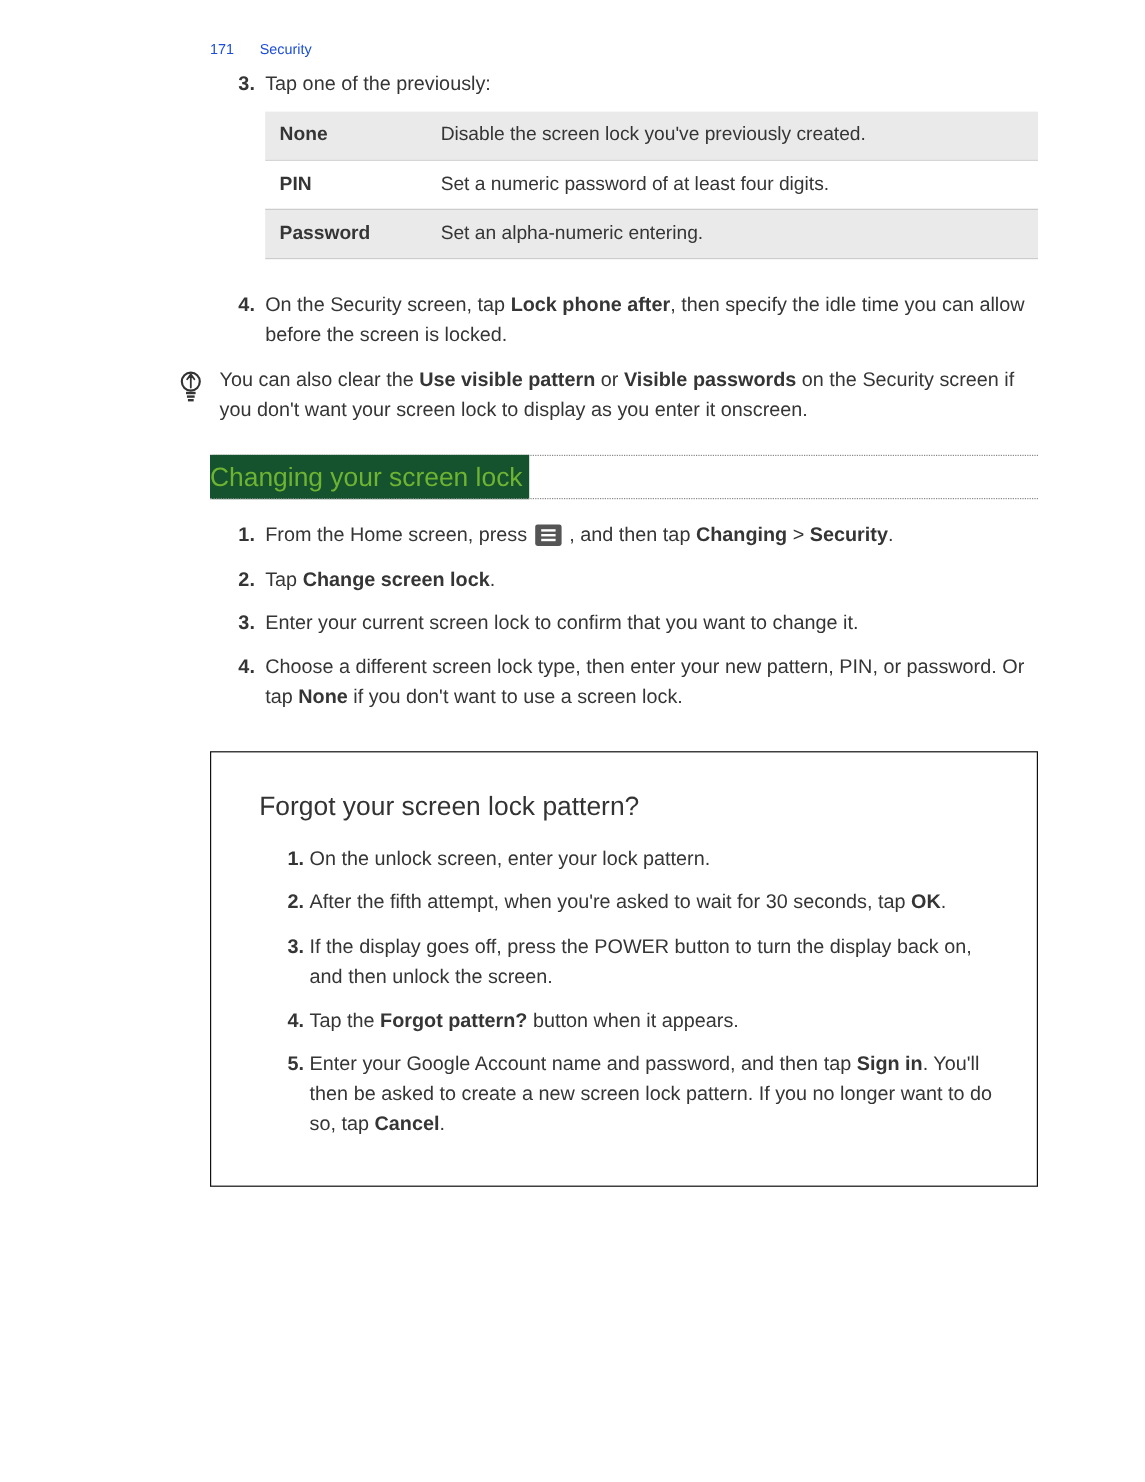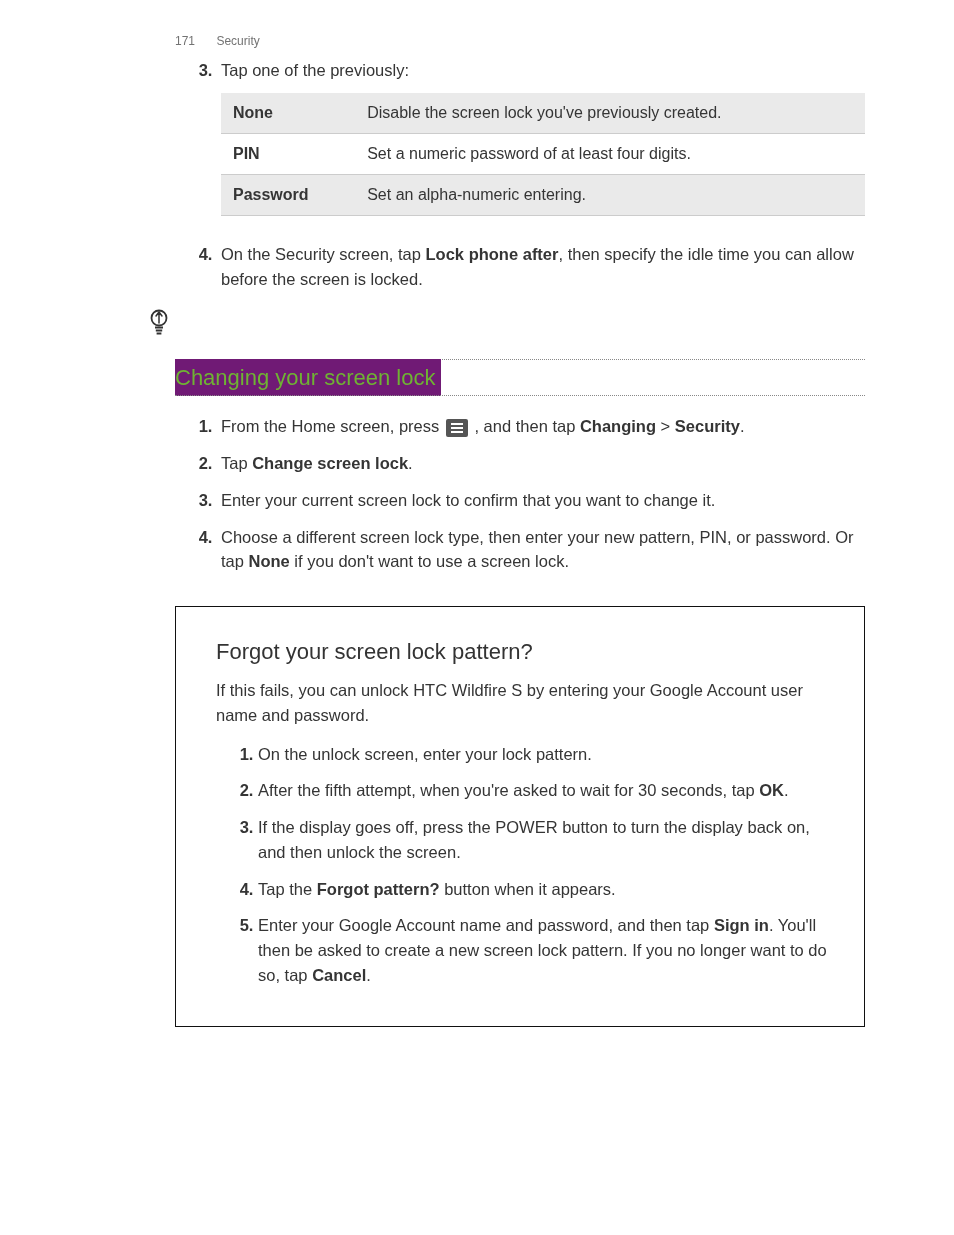--- a/index.html
+++ b/index.html
@@ -15,21 +15,21 @@
     width: 954px;
     min-height: 1235px;
     margin: 0 auto;
     box-sizing: border-box;
     padding: 0;
     position: relative;
   }
   .header {
     padding: 32px 0 0 175px;
     font-size: 12px;
-    color: #737373;
+    color: #1d4ed8;
   }
   .header .pnum { margin-right: 18px; }
   .content {
     padding: 0 0 0 175px;
     width: 690px;
   }
   ol.main-steps {
     list-style: decimal;
     margin: 0;
     padding: 0 0 0 42px;
@@ -72,21 +72,21 @@
     position: relative;
     margin: 0 0 10px 0;
   }
   .section-title {
     color: #6fb333;
     font-size: 22px;
     font-weight: 400;
     display: inline-block;
     padding: 2px 6px 2px 0;
     position: relative;
-    background: #701a75;
+    background: #14532d;
   }
   .dots-through {
     border-bottom: 1.5px dotted #888;
     position: absolute;
     left: 0; right: 0;
     height: 0;
   }
   .dots-through.top { top: 0; }
   .dots-through.bottom { bottom: 0; }
   .menu-icon {
@@ -165,20 +165,23 @@
     <div class="tip-row">
       <span class="tip-icon">
         <svg viewBox="0 0 20 26" width="20" height="26">
           <circle cx="10" cy="9" r="7.5" fill="none" stroke="#333" stroke-width="1.8"></circle>
           <path d="M10 14 L10 3 M10 3 l-3 4 M10 3 l3 4" fill="none" stroke="#333" stroke-width="1.5" stroke-linecap="round"></path>
           <rect x="6" y="17.5" width="8" height="2" fill="#333"></rect>
           <rect x="6.8" y="20.5" width="6.4" height="2" fill="#333"></rect>
           <rect x="7.6" y="23.5" width="4.8" height="2" fill="#333"></rect>
         </svg>
       </span>
+      <div>
+        <span>You can also clear the </span><span class="bold">Use visible pattern</span><span> or </span><span class="bold">Visible passwords</span><span> on the Security screen if you don't want your screen lock to display as you enter it onscreen.</span>
+      </div>
     </div>
 
     <div class="section-title-wrap">
       <div class="dots-through top"></div>
       <span class="section-title">Changing your screen lock</span>
       <div class="dots-through bottom"></div>
     </div>
 
     <ol class="main-steps">
       <li>
@@ -188,21 +191,20 @@
         <span>Tap </span><span class="bold">Change screen lock</span><span>.</span>
       </li>
       <li>Enter your current screen lock to confirm that you want to change it.</li>
       <li>
         <span>Choose a different screen lock type, then enter your new pattern, PIN, or password. Or tap </span><span class="bold">None</span><span> if you don't want to use a screen lock.</span>
       </li>
     </ol>
 
     <div class="callout">
       <h3>Forgot your screen lock pattern?</h3>
-      <p>If this fails, you can unlock HTC Wildfire S by entering your Google Account user name and password.</p>
       <ol>
         <li>On the unlock screen, enter your lock pattern.</li>
         <li>
           <span>After the fifth attempt, when you're asked to wait for 30 seconds, tap </span><span class="bold">OK</span><span>.</span>
         </li>
         <li>If the display goes off, press the POWER button to turn the display back on, and then unlock the screen.</li>
         <li>
           <span>Tap the </span><span class="bold">Forgot pattern?</span><span> button when it appears.</span>
         </li>
         <li>

